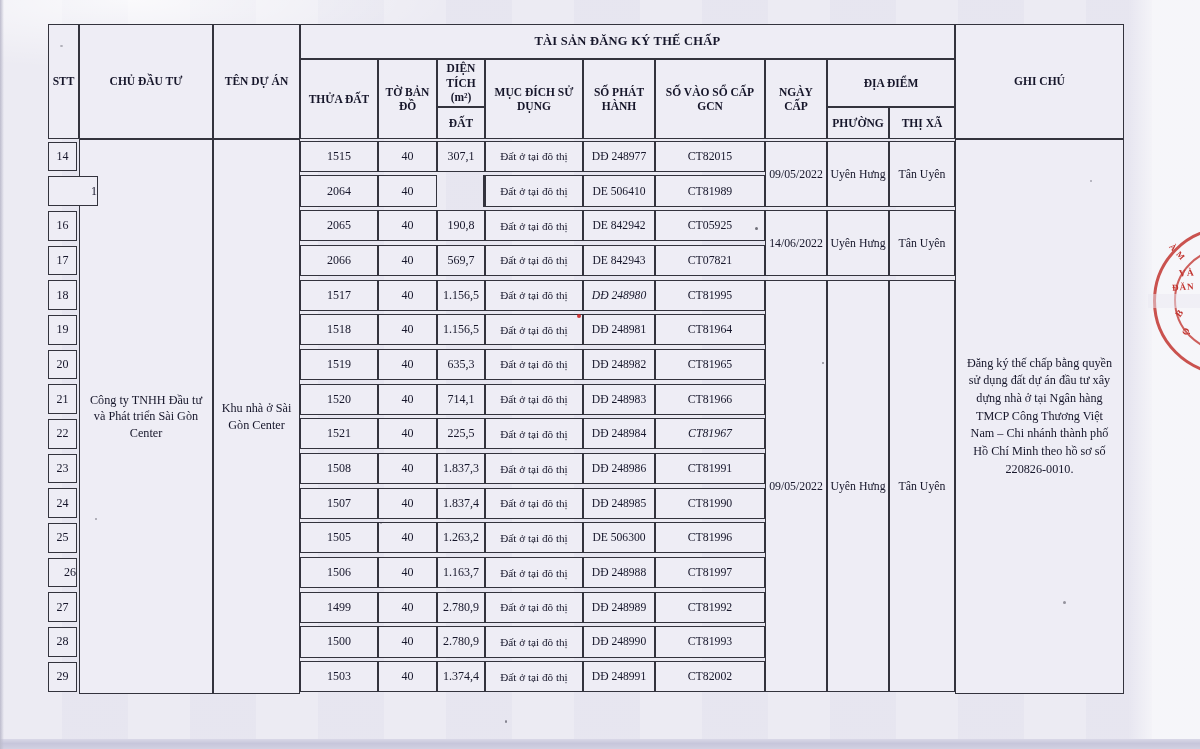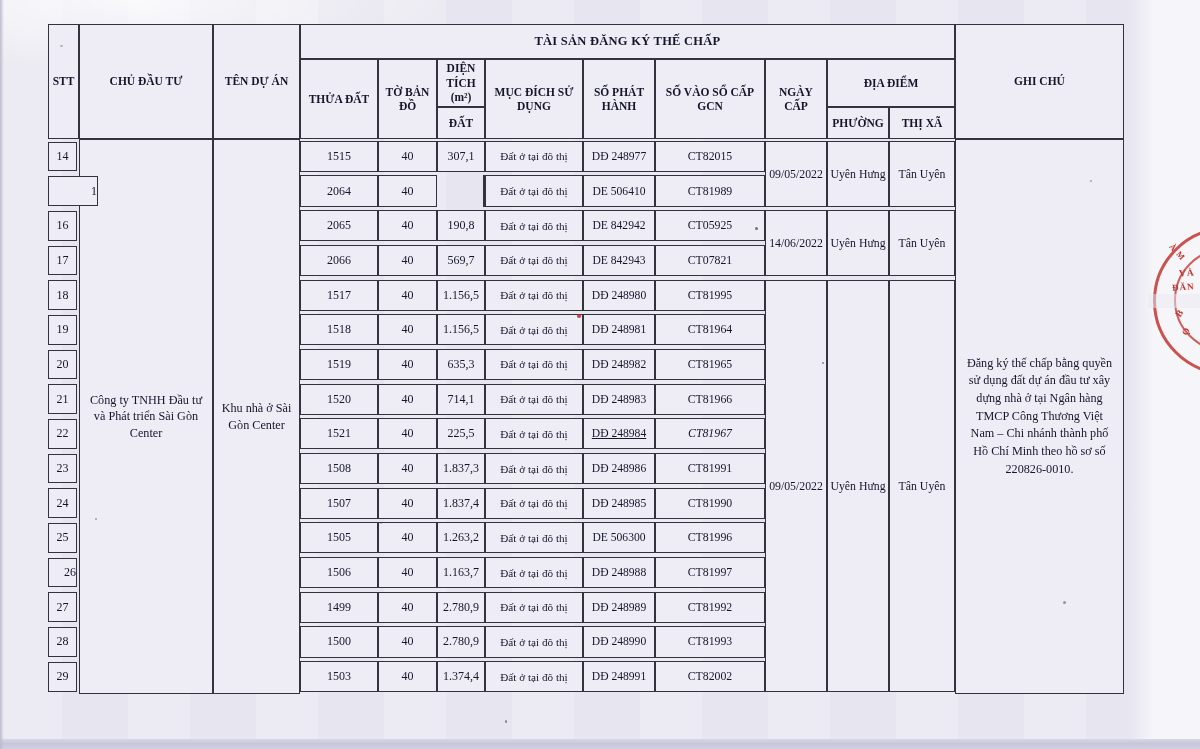--- a/index.html
+++ b/index.html
@@ -138,21 +138,21 @@
       <div class="c rowbox to_ban_do" style="grid-area: 7 / 5;">40</div>
       <div class="c rowbox dien_tich" style="grid-area: 7 / 6;">569,7</div>
       <div class="c rowbox muc_dich" style="grid-area: 7 / 7;">Đất ở tại đô thị</div>
       <div class="c rowbox so_phat_hanh" style="grid-area: 7 / 8;">DE 842943</div>
       <div class="c rowbox so_vao_so" style="grid-area: 7 / 9;">CT07821</div>
       <div class="c sttbox stt" style="grid-area: 8 / 1;">18</div>
       <div class="c rowbox thua_dat" style="grid-area: 8 / 4;">1517</div>
       <div class="c rowbox to_ban_do" style="grid-area: 8 / 5;">40</div>
       <div class="c rowbox dien_tich" style="grid-area: 8 / 6;">1.156,5</div>
       <div class="c rowbox muc_dich" style="grid-area: 8 / 7;">Đất ở tại đô thị</div>
-      <div class="c rowbox so_phat_hanh" style="grid-area: 8 / 8;">DĐ 248980</div>
+      <div class="c rowbox so_phat_hanh" style="grid-area: 8 / 8; font-style: italic;">DĐ 248980</div>
       <div class="c rowbox so_vao_so" style="grid-area: 8 / 9;">CT81995</div>
       <div class="c sttbox stt" style="grid-area: 9 / 1;">19</div>
       <div class="c rowbox thua_dat" style="grid-area: 9 / 4;">1518</div>
       <div class="c rowbox to_ban_do" style="grid-area: 9 / 5;">40</div>
       <div class="c rowbox dien_tich" style="grid-area: 9 / 6;">1.156,5</div>
       <div class="c rowbox muc_dich" style="grid-area: 9 / 7;">Đất ở tại đô thị</div>
       <div class="c rowbox so_phat_hanh" style="grid-area: 9 / 8;">DĐ 248981</div>
       <div class="c rowbox so_vao_so" style="grid-area: 9 / 9;">CT81964</div>
       <div class="c sttbox stt" style="grid-area: 10 / 1;">20</div>
       <div class="c rowbox thua_dat" style="grid-area: 10 / 4;">1519</div>
@@ -166,21 +166,21 @@
       <div class="c rowbox to_ban_do" style="grid-area: 11 / 5;">40</div>
       <div class="c rowbox dien_tich" style="grid-area: 11 / 6;">714,1</div>
       <div class="c rowbox muc_dich" style="grid-area: 11 / 7;">Đất ở tại đô thị</div>
       <div class="c rowbox so_phat_hanh" style="grid-area: 11 / 8;">DĐ 248983</div>
       <div class="c rowbox so_vao_so" style="grid-area: 11 / 9;">CT81966</div>
       <div class="c sttbox stt" style="grid-area: 12 / 1;">22</div>
       <div class="c rowbox thua_dat" style="grid-area: 12 / 4;">1521</div>
       <div class="c rowbox to_ban_do" style="grid-area: 12 / 5;">40</div>
       <div class="c rowbox dien_tich" style="grid-area: 12 / 6;">225,5</div>
       <div class="c rowbox muc_dich" style="grid-area: 12 / 7;">Đất ở tại đô thị</div>
-      <div class="c rowbox so_phat_hanh" style="grid-area: 12 / 8; text-decoration: underline;">DĐ 248984</div>
+      <div class="c rowbox so_phat_hanh" style="grid-area: 12 / 8;">DĐ 248984</div>
       <div class="c rowbox so_vao_so" style="grid-area: 12 / 9; font-style: italic;">CT81967</div>
       <div class="c sttbox stt" style="grid-area: 13 / 1;">23</div>
       <div class="c rowbox thua_dat" style="grid-area: 13 / 4;">1508</div>
       <div class="c rowbox to_ban_do" style="grid-area: 13 / 5;">40</div>
       <div class="c rowbox dien_tich" style="grid-area: 13 / 6;">1.837,3</div>
       <div class="c rowbox muc_dich" style="grid-area: 13 / 7;">Đất ở tại đô thị</div>
       <div class="c rowbox so_phat_hanh" style="grid-area: 13 / 8;">DĐ 248986</div>
       <div class="c rowbox so_vao_so" style="grid-area: 13 / 9;">CT81991</div>
       <div class="c sttbox stt" style="grid-area: 14 / 1;">24</div>
       <div class="c rowbox thua_dat" style="grid-area: 14 / 4;">1507</div>

